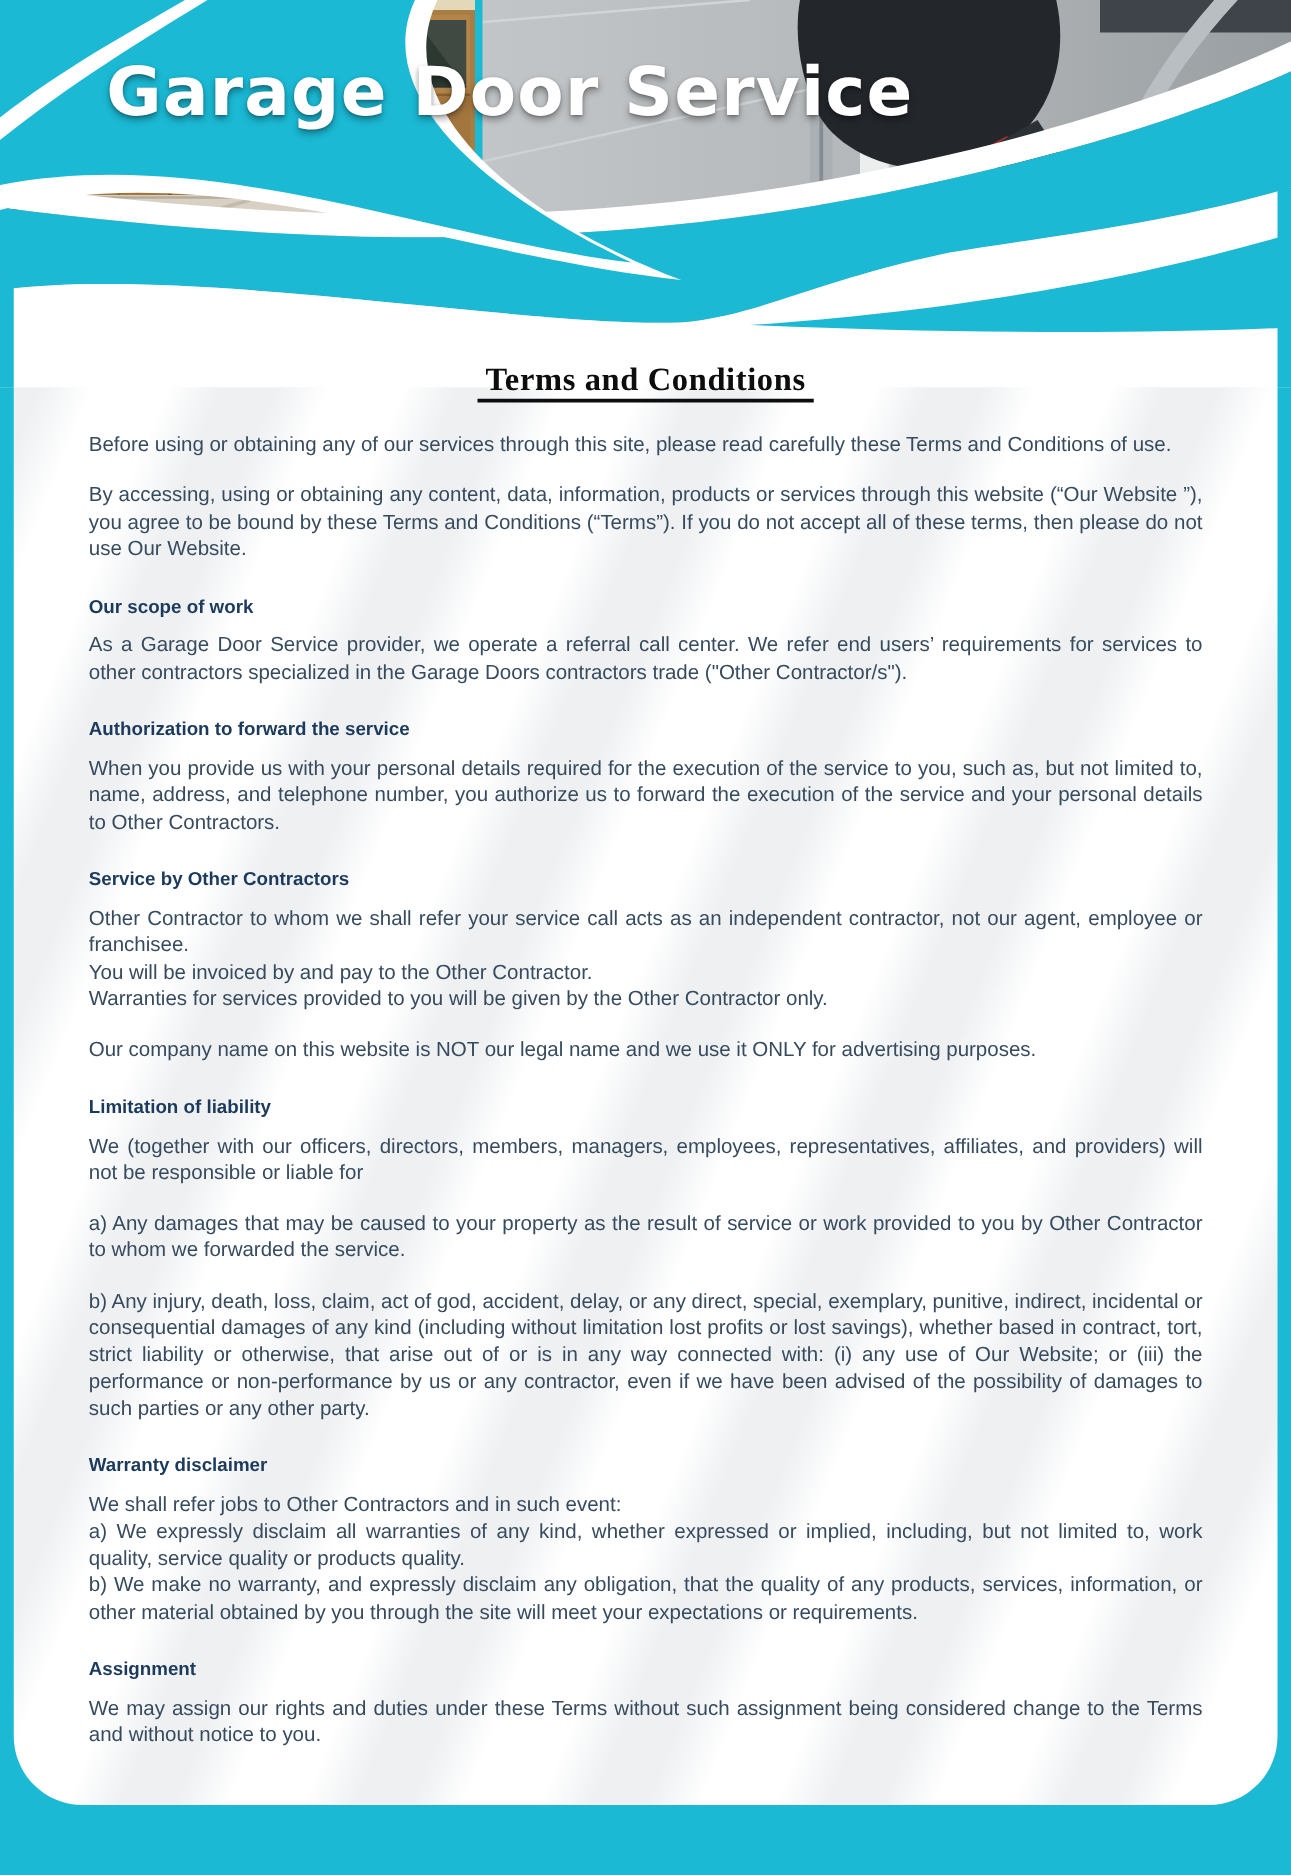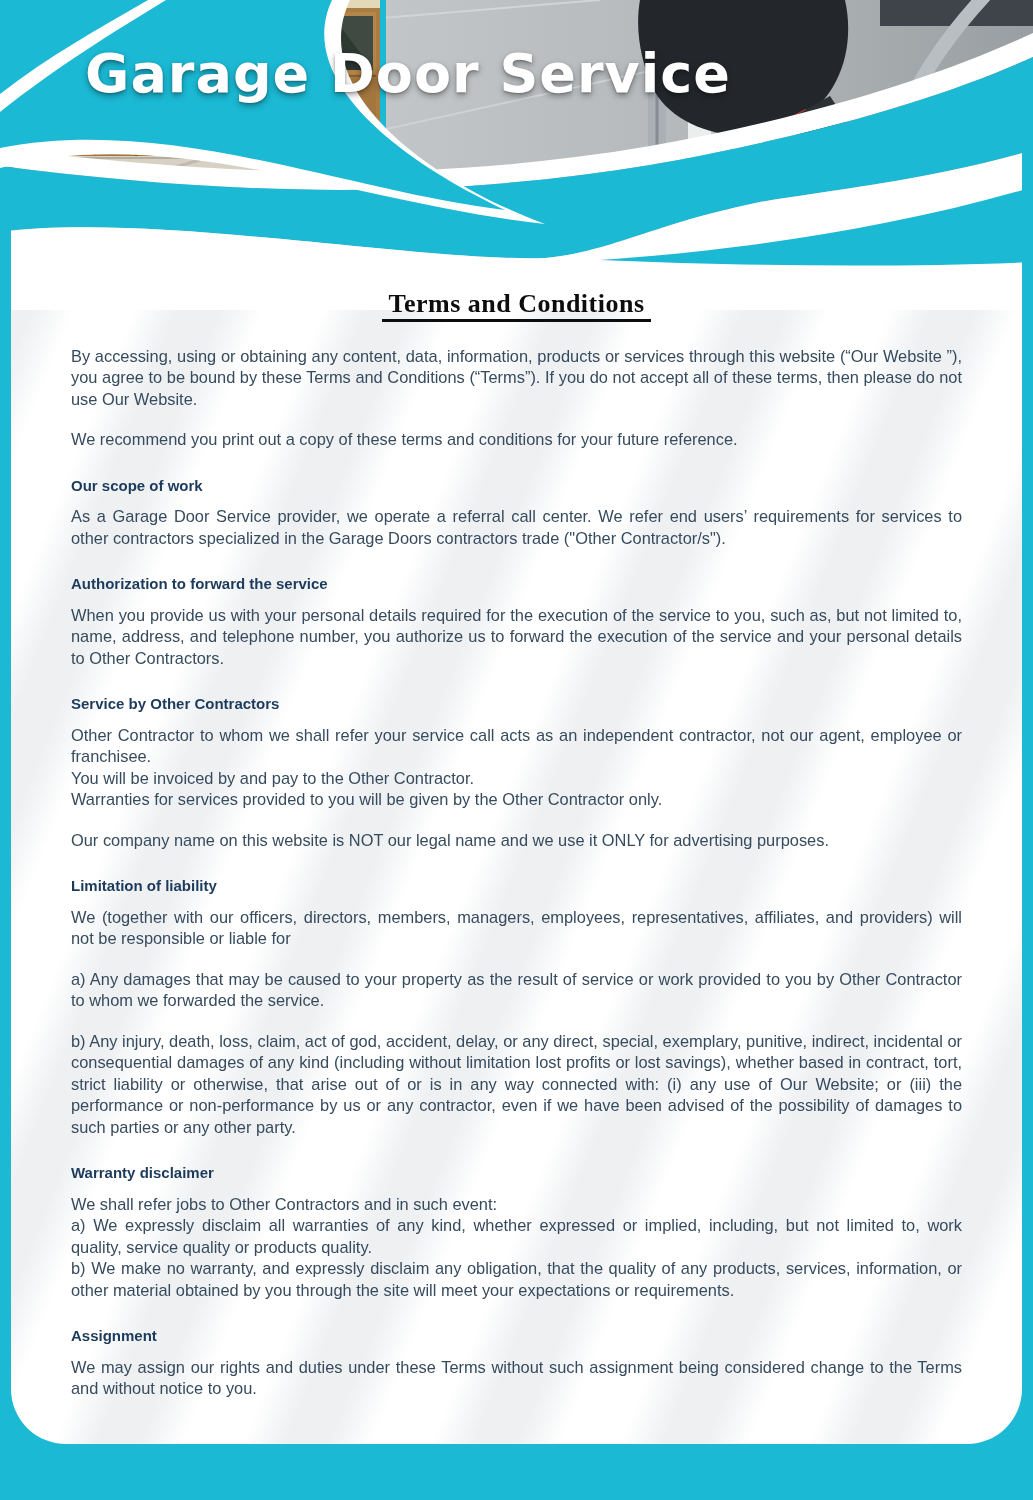--- a/index.html
+++ b/index.html
@@ -189,24 +189,24 @@
       <path d="M0,0 L148,0 C 100,28 50,55 0,94 Z" fill="#1bb9d4"></path>
     </g>
   </svg>
   <div class="header-title">Garage Door Service</div>
 </div>
 
 <div class="content">
   <h1 class="doc-title"><span>Terms and Conditions</span></h1>
   <div id="intro">
       <div class="block">
-        <p class="para">By accessing, using or obtaining any content, data, information, products or services through this website (“Our Website ”), you agree to be bound by these Terms and Conditions (“Terms”). If you do not accept all of these terms, then please do not use Our Website.</p>
+        <p class="para">Before using or obtaining any of our services through this site, please read carefully these Terms and Conditions of use.</p>
       </div>
       <div class="block">
-        <p class="para">We recommend you print out a copy of these terms and conditions for your future reference.</p>
+        <p class="para">By accessing, using or obtaining any content, data, information, products or services through this website (“Our Website ”), you agree to be bound by these Terms and Conditions (“Terms”). If you do not accept all of these terms, then please do not use Our Website.</p>
       </div>
     </div>
   <div id="sections">
       <section class="sec">
         <h2 class="sec-heading">Our scope of work</h2>
         <div class="block" style="margin-top: 0px;">
           <p class="para">As a Garage Door Service provider, we operate a referral call center. We refer end users’ requirements for services to other contractors specialized in the Garage Doors contractors trade ("Other Contractor/s").</p>
         </div>
       </section>
       <section class="sec">

